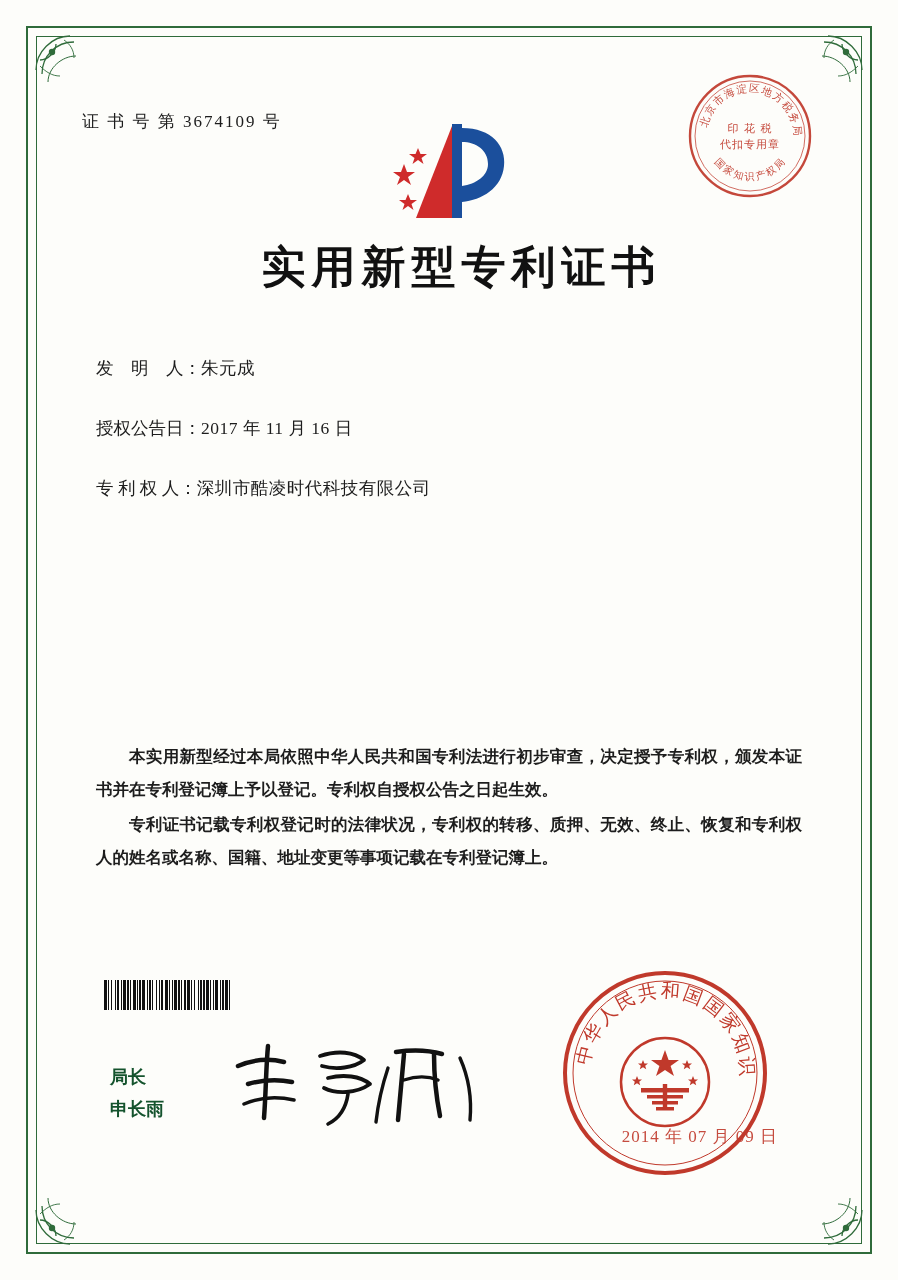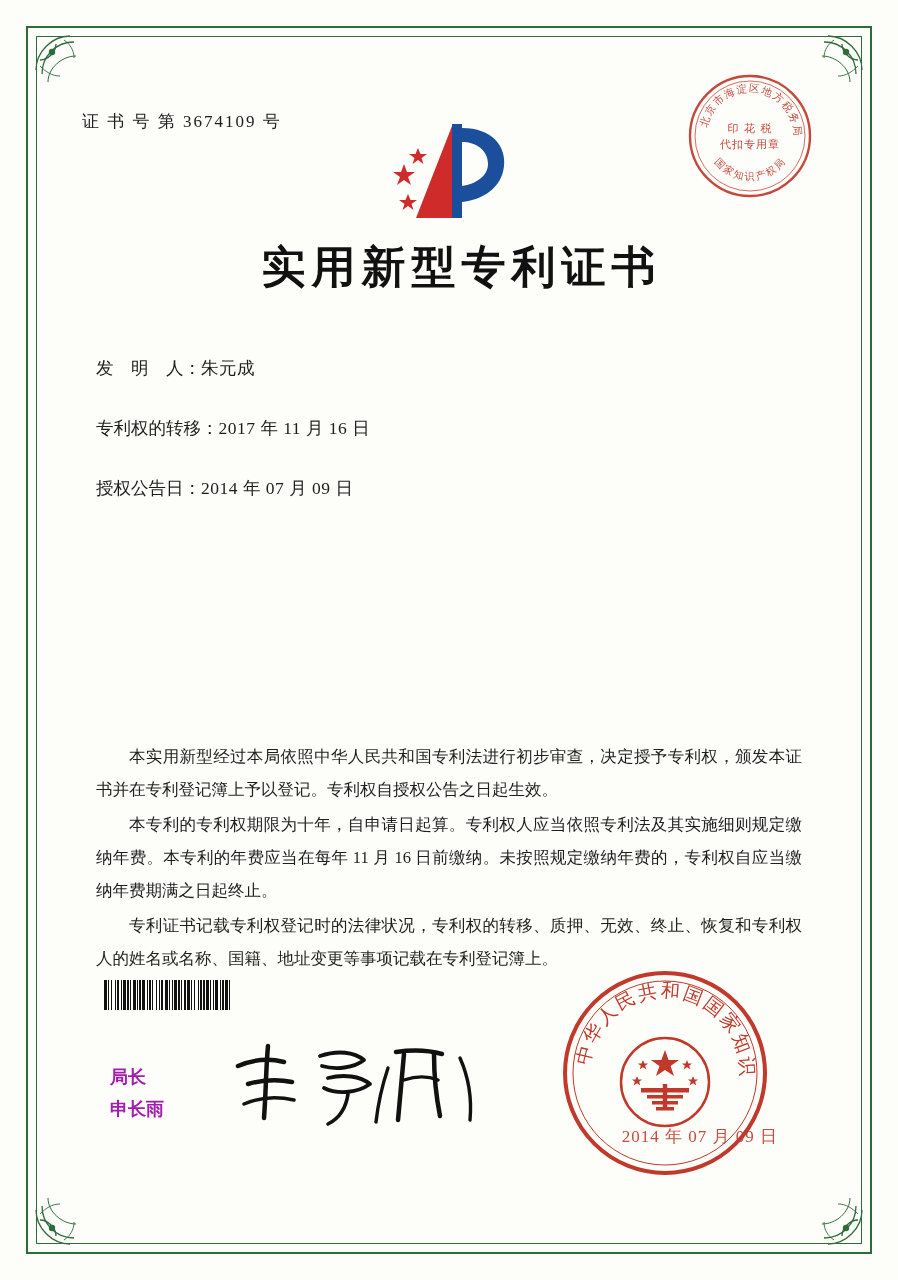--- a/index.html
+++ b/index.html
@@ -122,20 +122,21 @@
     top: 740px;
     width: 706px;
     font-size: 16.5px;
     line-height: 2.0;
     color: #1d1d1d;
     text-align: justify;
   }
   .body-text p {
     margin: 0 0 2px 0;
     text-indent: 2em;
+    font-weight: bold;
   }
 
   
   .barcode {
     position: absolute;
     left: 104px;
     top: 980px;
     width: 264px;
     height: 30px;
     display: flex;
@@ -148,21 +149,21 @@
   }
 
   
   .sig-label {
     position: absolute;
     left: 110px;
     top: 1062px;
     font-size: 18px;
     font-weight: bold;
     line-height: 1.75;
-    color: #a21caf;
+    color: #14532d;
   }
   .sig-script {
     position: absolute;
     left: 228px;
     top: 1032px;
     width: 270px;
     height: 100px;
   }
   .sig-script svg { display:block; width:100%; height:100%; }
 
@@ -287,30 +288,29 @@
     </svg>
   </div>
 
   <div class="title">实用新型专利证书</div>
 
   <div class="fields">
     <div class="field">
       <span class="lbl">发　明　人：</span><span class="val">朱元成</span>
     </div>
     <div class="field">
-      <span class="lbl">专利权的转移：</span><span class="val">2017 年 11 月 16 日</span>
+      <span class="lbl">授权公告日：</span><span class="val">2017 年 11 月 16 日</span>
     </div>
     <div class="field">
-      <span class="lbl">授权公告日：</span><span class="val">2014 年 07 月 09 日</span>
+      <span class="lbl">专 利 权 人：</span><span class="val">深圳市酷凌时代科技有限公司</span>
     </div>
   </div>
 
   <div class="body-text">
     <p>本实用新型经过本局依照中华人民共和国专利法进行初步审查，决定授予专利权，颁发本证书并在专利登记簿上予以登记。专利权自授权公告之日起生效。</p>
-    <p>本专利的专利权期限为十年，自申请日起算。专利权人应当依照专利法及其实施细则规定缴纳年费。本专利的年费应当在每年 11 月 16 日前缴纳。未按照规定缴纳年费的，专利权自应当缴纳年费期满之日起终止。</p>
     <p>专利证书记载专利权登记时的法律状况，专利权的转移、质押、无效、终止、恢复和专利权人的姓名或名称、国籍、地址变更等事项记载在专利登记簿上。</p>
   </div>
 
   <div class="barcode">
       <i style="width: 3px;"></i>
       <i style="width: 1px; background: transparent;"></i>
       <i style="width: 1px;"></i>
       <i style="width: 2px; background: transparent;"></i>
       <i style="width: 1px;"></i>
       <i style="width: 3px; background: transparent;"></i>

